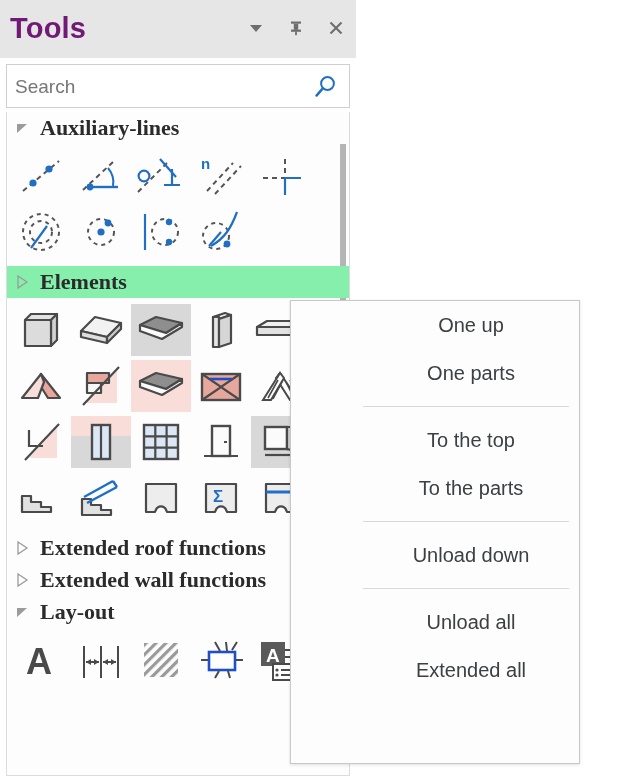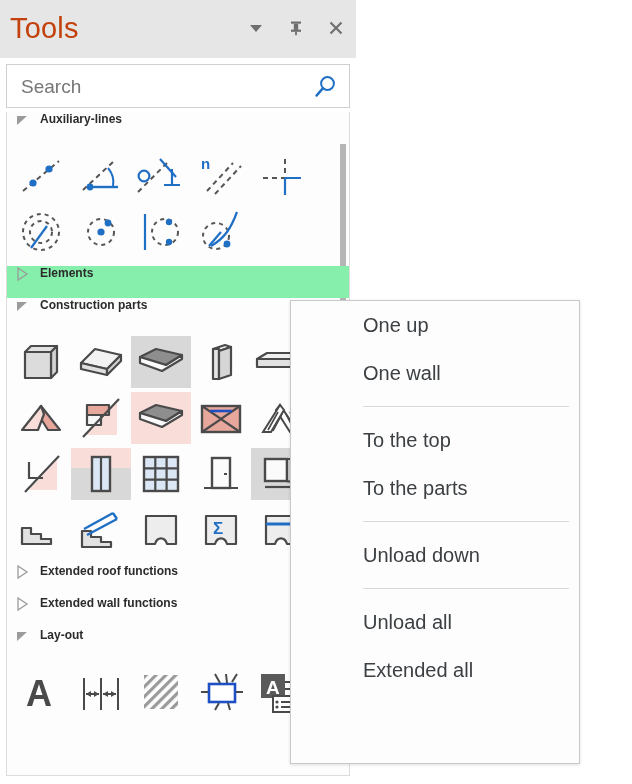--- a/index.html
+++ b/index.html
@@ -12,61 +12,62 @@
 
   
   .canvas{position:absolute;left:356px;top:0;width:276px;height:784px;background:#ffffff;}
 
   
   .panel{position:absolute;left:0;top:0;width:356px;height:784px;background:#ffffff;box-sizing:border-box;}
   .panel-titlebar{
     position:relative;height:58px;background:#e6e6e6;box-sizing:border-box;
   }
   .panel-title{
-    position:absolute;left:10px;top:12px;font-size:29px;color:#c2410c;font-weight:400;letter-spacing:.2px;
+    position:absolute;left:10px;top:12px;font-size:29px;color:#701a75;font-weight:700;letter-spacing:.2px;
   }
   .tb-btns{position:absolute;right:8px;top:16px;display:flex;align-items:center;gap:16px;}
   .tb-btn{width:24px;height:24px;display:flex;align-items:center;justify-content:center;cursor:default;}
   .tb-btn svg{display:block;}
 
   
   .search-wrap{position:absolute;left:6px;top:64px;width:344px;height:44px;background:#fff;border:1px solid #cfcfcf;box-sizing:border-box;}
   .search-input{
-    position:absolute;left:12px;top:0;height:42px;line-height:42px;width:280px;
+    position:absolute;left:6px;top:0;height:42px;line-height:42px;width:280px;
     border:0;outline:0;font-family:"Liberation Sans",sans-serif;font-size:19px;color:#3a3a3a;background:transparent;
   }
   .search-input::placeholder{color:#767676;opacity:1;}
   .search-icon{position:absolute;right:10px;top:8px;width:28px;height:28px;}
 
   
   .scrollarea{position:absolute;left:6px;top:112px;width:344px;height:664px;background:#fdfdfd;border:1px solid #dcdcdc;border-top:0;box-sizing:border-box;overflow:hidden;}
   .scrollbar{position:absolute;right:3px;top:32px;width:6px;height:560px;background:#b5b5b5;border-radius:0;}
 
   
   .group-header{
-    position:relative;height:32px;display:flex;align-items:flex-start;padding-left:8px;box-sizing:border-box;
-    font-size:12px;font-weight:bold;color:#2b2b2b;white-space:nowrap;
+    position:relative;height:32px;display:flex;align-items:center;padding-left:8px;box-sizing:border-box;
+    font-size:22px;font-weight:bold;color:#2b2b2b;white-space:nowrap;font-family:Liberation Serif, serif;
   }
   .group-header.collapsedbg{background:#86efac;}
   .tri{width:16px;height:16px;margin-right:9px;flex:0 0 16px;position:relative;}
   .tri svg{display:block;}
 
   
   .icon-rows{padding:4px 0 6px 0;}
   .icon-row{display:flex;height:56px;align-items:center;padding-left:4px;}
   .icon-cell{width:60px;height:52px;display:flex;align-items:center;justify-content:center;flex:0 0 60px;box-sizing:border-box;}
   .icon-cell.sel-gray{background:#d8d8d8;}
   .icon-cell.sel-pink{background:#f8ddd8;}
   .icon-cell svg{display:block;}
 
   
   .ctx-menu{
     position:absolute;left:290px;top:300px;width:290px;height:464px;
     background:#fdfdfd;border:1px solid #c8c8c8;box-sizing:border-box;
     box-shadow:0 1px 3px rgba(0,0,0,.12);
+    text-align:center;
   }
   .ctx-item{
     height:48px;line-height:48px;padding-left:72px;font-size:20px;color:#3c4043;white-space:nowrap;box-sizing:border-box;
   }
   .ctx-sep{height:1px;background:#d9d9d9;margin:9px 10px 9px 72px;}
 </style>
 </head>
 <body>
 
 <div id="root">
@@ -196,28 +197,20 @@
 
       <div class="group-header collapsedbg">
         <span class="tri">
           <svg width="16" height="16" viewBox="0 0 16 16">
               <polygon points="3,2 12,8 3,14" fill="none" stroke="#9b9b9b" stroke-width="1.3"></polygon>
             </svg>
         </span>
         <span>Elements</span>
       </div>
 
-      <div class="group-header">
-        <span class="tri">
-          <svg width="16" height="16" viewBox="0 0 16 16">
-              <polygon points="2,4 12,4 2,13" fill="#9b9b9b"></polygon>
-            </svg>
-        </span>
-        <span>Construction parts</span>
-      </div>
       <div class="icon-rows">
 
         <div class="icon-row">
           <div class="icon-cell">
             <svg width="44" height="44" viewBox="0 0 44 44">
               <polygon points="6,12 32,12 38,6 12,6" fill="#e2e2e2" stroke="#4a4a4a" stroke-width="2.2" stroke-linejoin="round"></polygon>
               <polygon points="32,12 38,6 38,32 32,38" fill="#d3d3d3" stroke="#4a4a4a" stroke-width="2.2" stroke-linejoin="round"></polygon>
               <rect x="6" y="12" width="26" height="26" fill="#dcdcdc" stroke="#4a4a4a" stroke-width="2.2" stroke-linejoin="round"></rect>
             </svg>
           </div>
@@ -425,21 +418,21 @@
             </svg>
           </div>
         </div>
       </div>
 
     </div>
   </div>
 
   <div class="ctx-menu">
     <div class="ctx-item">One up</div>
-    <div class="ctx-item">One wall</div>
+    <div class="ctx-item">One parts</div>
     <div class="ctx-sep"></div>
     <div class="ctx-item">To the top</div>
     <div class="ctx-item">To the parts</div>
     <div class="ctx-sep"></div>
     <div class="ctx-item">Unload down</div>
     <div class="ctx-sep"></div>
     <div class="ctx-item">Unload all</div>
     <div class="ctx-item">Extended all</div>
   </div>
 

